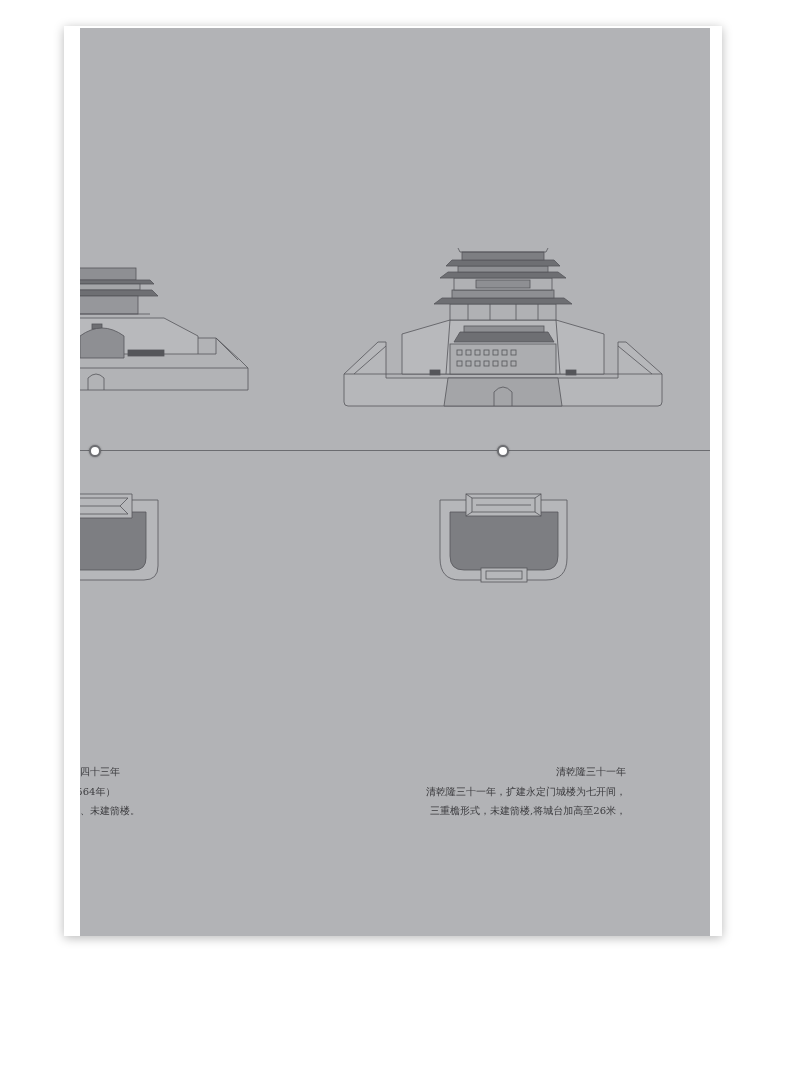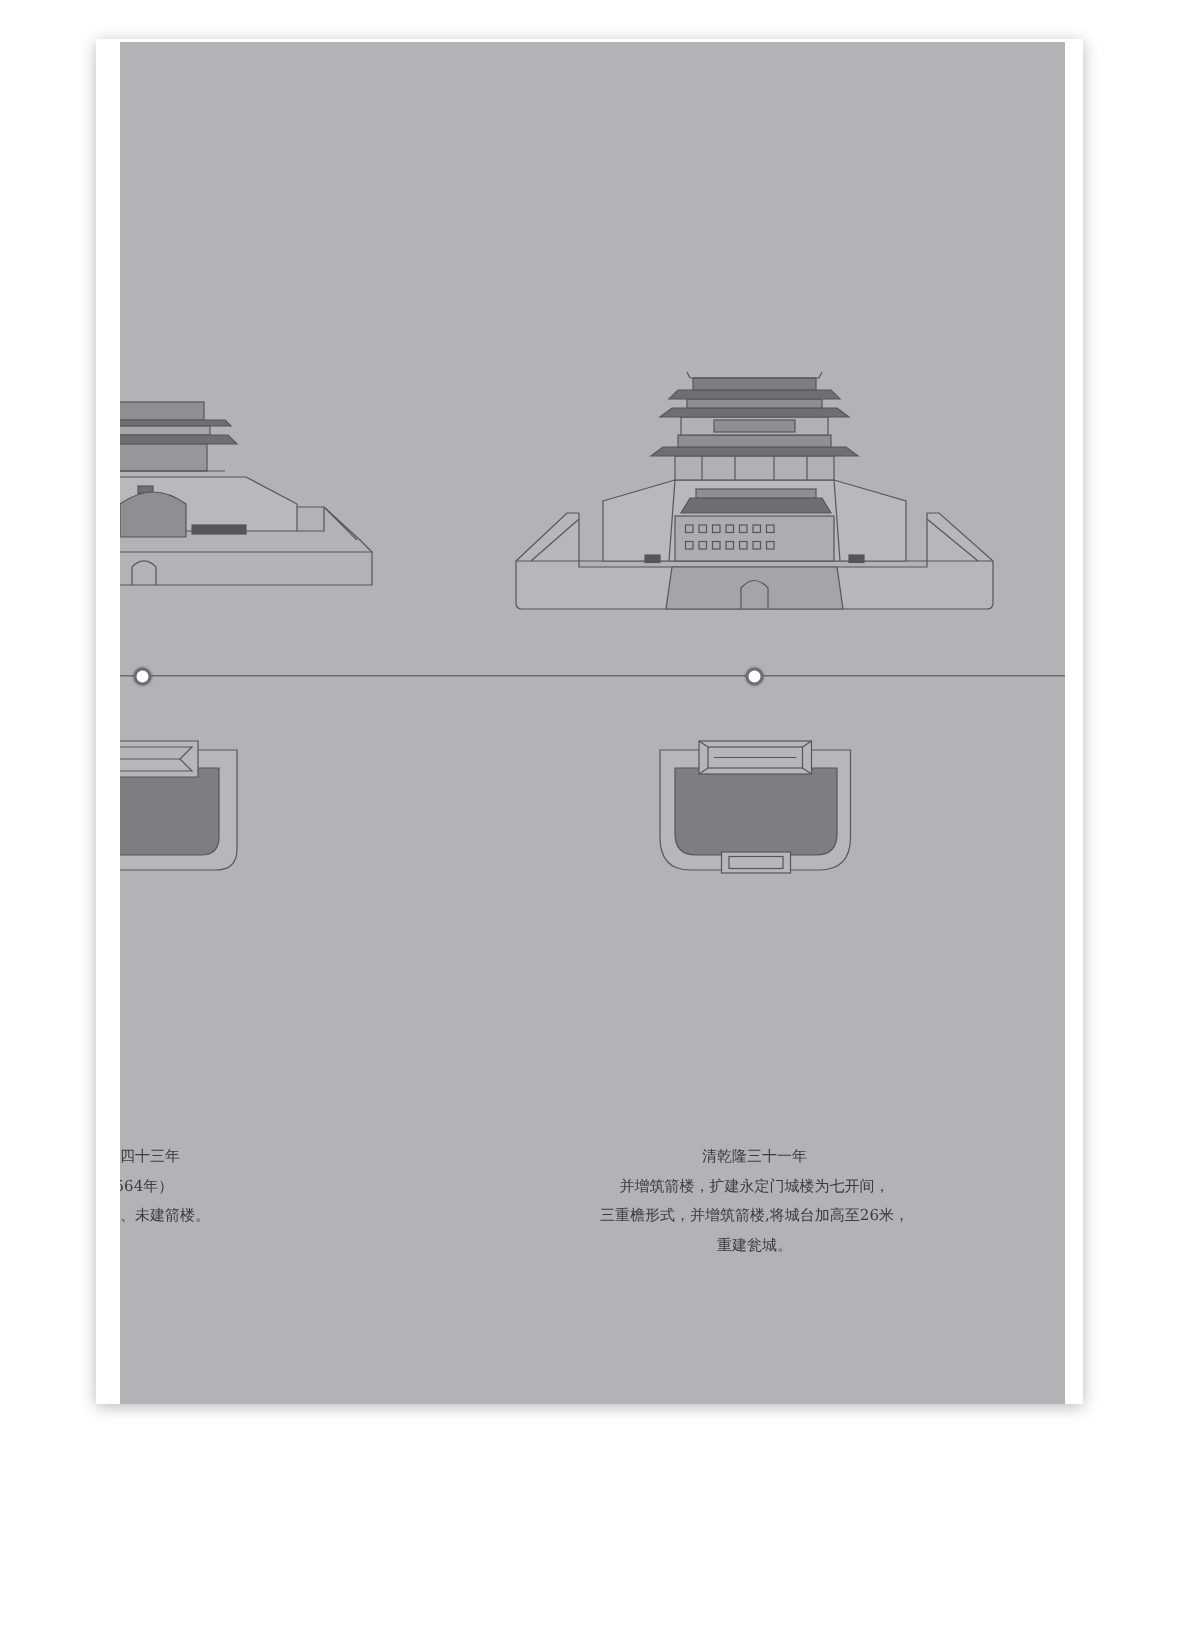--- a/index.html
+++ b/index.html
@@ -3,21 +3,21 @@
 <meta charset="utf-8">
 <style>
   html, body { margin:0; padding:0; background:#ffffff; }
   body { width:790px; height:1091px; position:relative; overflow:hidden; font-family:"DejaVu Serif", serif; }
   .sheet { position:absolute; left:64px; top:26px; width:658px; height:910px; background:#ffffff;
            box-shadow: 0 2px 10px rgba(0,0,0,0.28); }
   .panel { position:absolute; left:80px; top:28px; width:630px; height:908px; background:#b2b3b6; overflow:hidden; }
   .timeline { position:absolute; left:0; top:422px; width:630px; height:1px; background:#6b6c70; }
   .node { position:absolute; width:8px; height:8px; border-radius:50%; background:#fff;
           border:2px solid #6d6e72; box-shadow:0 0 2px rgba(0,0,0,0.4); }
-  .caption { position:absolute; text-align:center; color:#3b3b3e; font-size:10px; line-height:19.5px; white-space:nowrap; }
+  .caption { position:absolute; text-align:right; color:#3b3b3e; font-size:10px; line-height:19.5px; white-space:nowrap; }
   svg { position:absolute; overflow:visible; }
 </style>
 </head>
 <body>
 
 <div class="sheet"></div>
 
 <div class="panel">
 
   <svg style="left:0;top:0" width="630" height="908">
@@ -130,17 +130,16 @@
   </svg>
 
   <div class="caption" style="left:-10px;top:734px;width:110px;text-align:left;">
     <div>靖四十三年</div>
     <div>1564年）</div>
     <div>城、未建箭楼。</div>
   </div>
 
   <div class="caption" style="left:300px;top:734px;width:246px;">
     <div>清乾隆三十一年</div>
-    <div>并增筑箭楼，扩建永定门城楼为七开间，</div>
-    <div>三重檐形式，并增筑箭楼,将城台加高至26米，</div>
-    <div>重建瓮城。</div>
+    <div>清乾隆三十一年，扩建永定门城楼为七开间，</div>
+    <div>三重檐形式，未建箭楼,将城台加高至26米，</div>
   </div>
 </div>
 
 </body></html>

